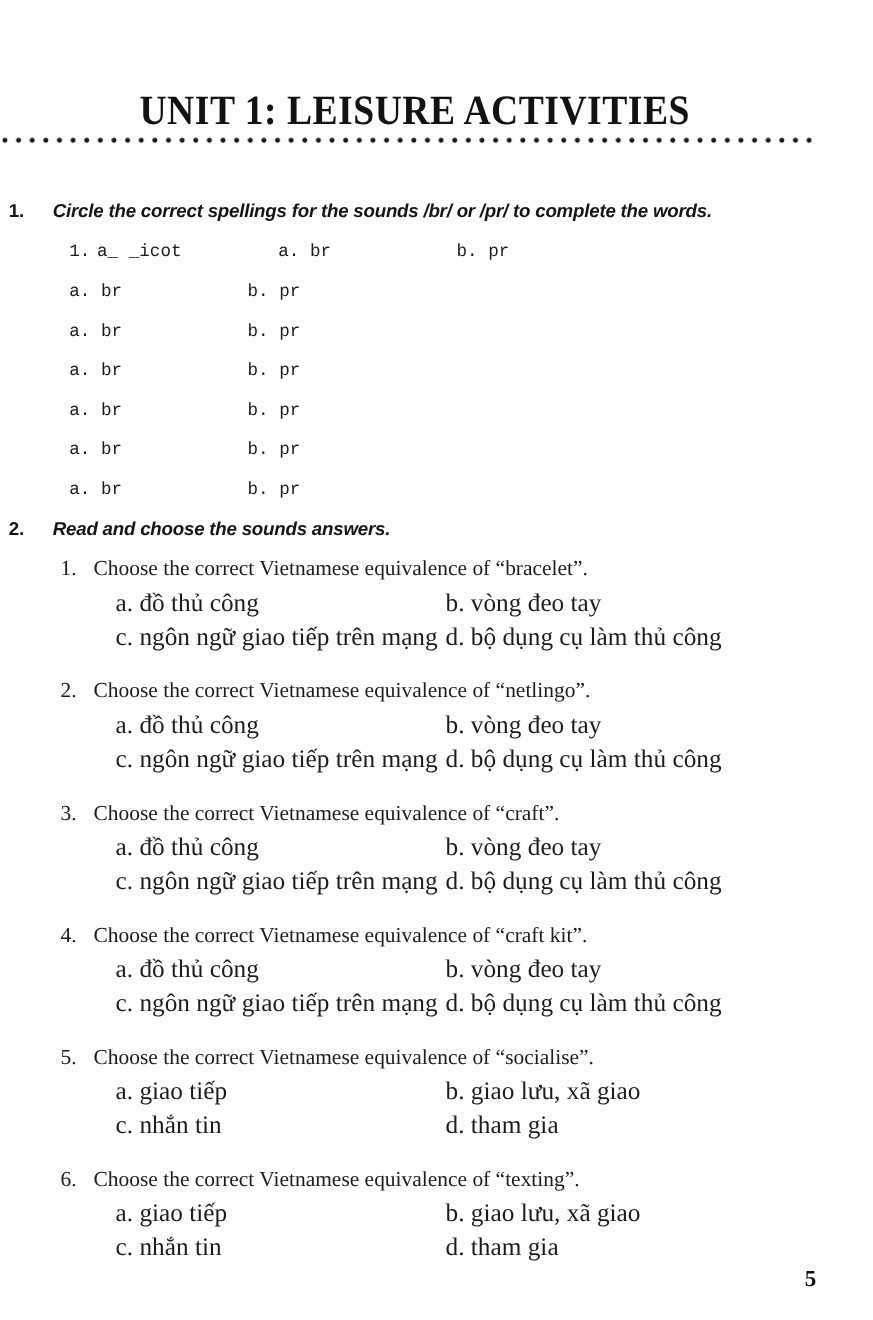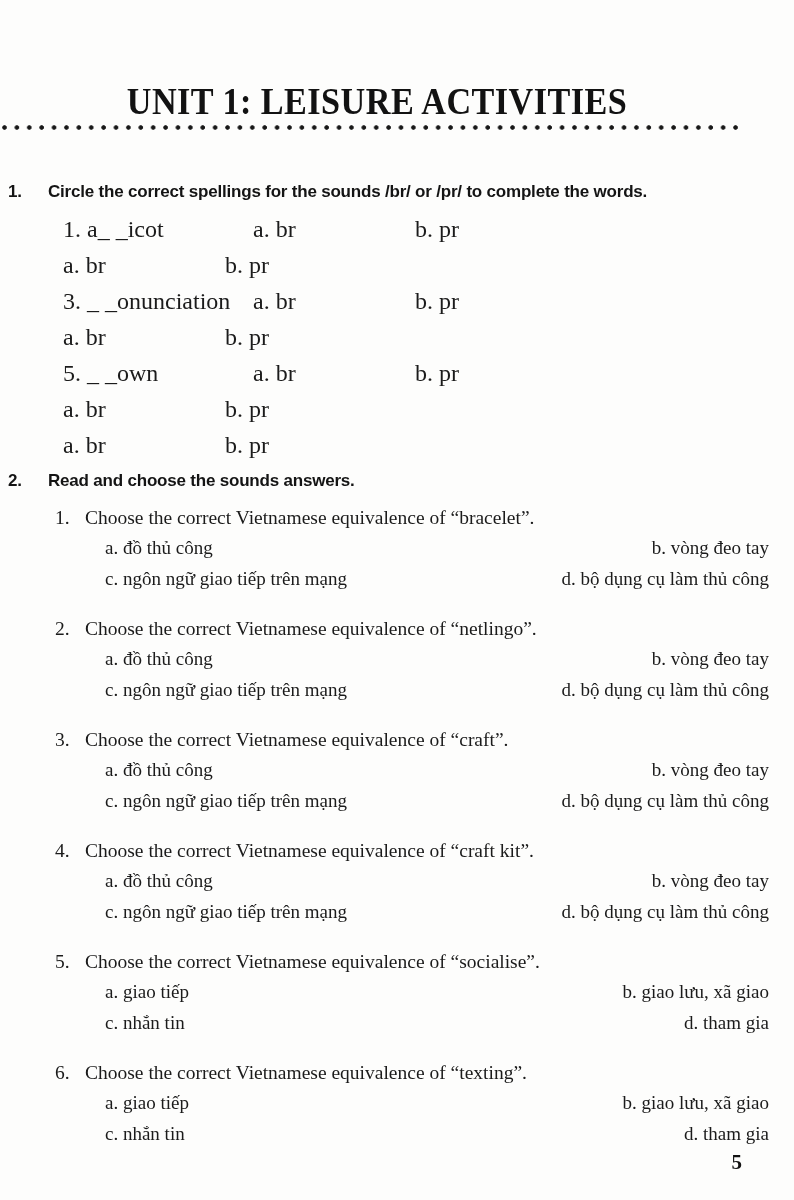--- a/index.html
+++ b/index.html
@@ -37,39 +37,39 @@
   .ex-header {
     display:flex;
     font-family:"Liberation Sans", sans-serif;
     font-weight:bold;
     font-size:17px;
     letter-spacing:-.2px;
     color:#141414;
     line-height:22px;
   }
   .ex-header .ex-num { width:40px; flex:0 0 40px; }
-  .ex-header .ex-instruction { flex:1; }
+  .ex-header .ex-instruction { flex:1;font-style:italic; }
   
   #exercise1 { position:absolute; top:181px; left:8px; right:30px; }
-  .ex1-items { margin:8px 0 0 55px; font-size:24px; }
+  .ex1-items { margin:8px 0 0 55px; font-size:16px;font-family:Liberation Mono, monospace; }
   .ex1-row { display:flex; height:36px; align-items:center; }
   .ex1-word { width:190px; flex:0 0 190px; }
   .ex1-word .item-num { margin-right:6px; }
   .ex1-a { width:162px; flex:0 0 162px; }
   .ex1-b { flex:1; }
   
   #exercise2 { position:absolute; top:470px; left:8px; right:25px; }
   #exercise2 .ex-header { margin-bottom:12px; }
   .question { margin-left:47px; margin-bottom:21px; }
   .q-line { display:flex; font-size:19.5px; line-height:28px; }
   .q-num { width:30px; flex:0 0 30px; }
   .q-text { flex:1; }
-  .opt-row { display:flex; margin-left:50px; font-size:19px; line-height:31px; }
+  .opt-row { display:flex; margin-left:50px; font-size:23px; line-height:31px; }
   .opt-row .opt-left { width:300px; flex:0 0 300px; }
-  .opt-row .opt-right { flex:1;text-align:right; }
+  .opt-row .opt-right { flex:1; }
   .opt-row:first-of-type { margin-top:3px; }
   
   .page-number {
     position:absolute; top:1150px; right:52px;
     font-size:21px; font-weight:bold;
     font-family:"Liberation Serif", serif;
     color:#121212;
   }
 </style>
 </head>
@@ -89,30 +89,28 @@
       <div class="ex1-row">
         <span class="ex1-word"><span class="item-num">1.</span><span>a_ _icot</span></span>
         <span class="ex1-a">a. br</span>
         <span class="ex1-b">b. pr</span>
       </div>
       <div class="ex1-row">
         <span class="ex1-a">a. br</span>
         <span class="ex1-b">b. pr</span>
       </div>
       <div class="ex1-row">
-        <span class="ex1-word"><span class="item-num">3.</span><span>_ _onunciation</span></span>
-        <span class="ex1-a">a. br</span>
-        <span class="ex1-b">b. pr</span>
-      </div>
-      <div class="ex1-row">
-        <span class="ex1-a">a. br</span>
-        <span class="ex1-b">b. pr</span>
-      </div>
-      <div class="ex1-row">
-        <span class="ex1-word"><span class="item-num">5.</span><span>_ _own</span></span>
+        <span class="ex1-a">a. br</span>
+        <span class="ex1-b">b. pr</span>
+      </div>
+      <div class="ex1-row">
+        <span class="ex1-a">a. br</span>
+        <span class="ex1-b">b. pr</span>
+      </div>
+      <div class="ex1-row">
         <span class="ex1-a">a. br</span>
         <span class="ex1-b">b. pr</span>
       </div>
       <div class="ex1-row">
         <span class="ex1-a">a. br</span>
         <span class="ex1-b">b. pr</span>
       </div>
       <div class="ex1-row">
         <span class="ex1-a">a. br</span>
         <span class="ex1-b">b. pr</span>

